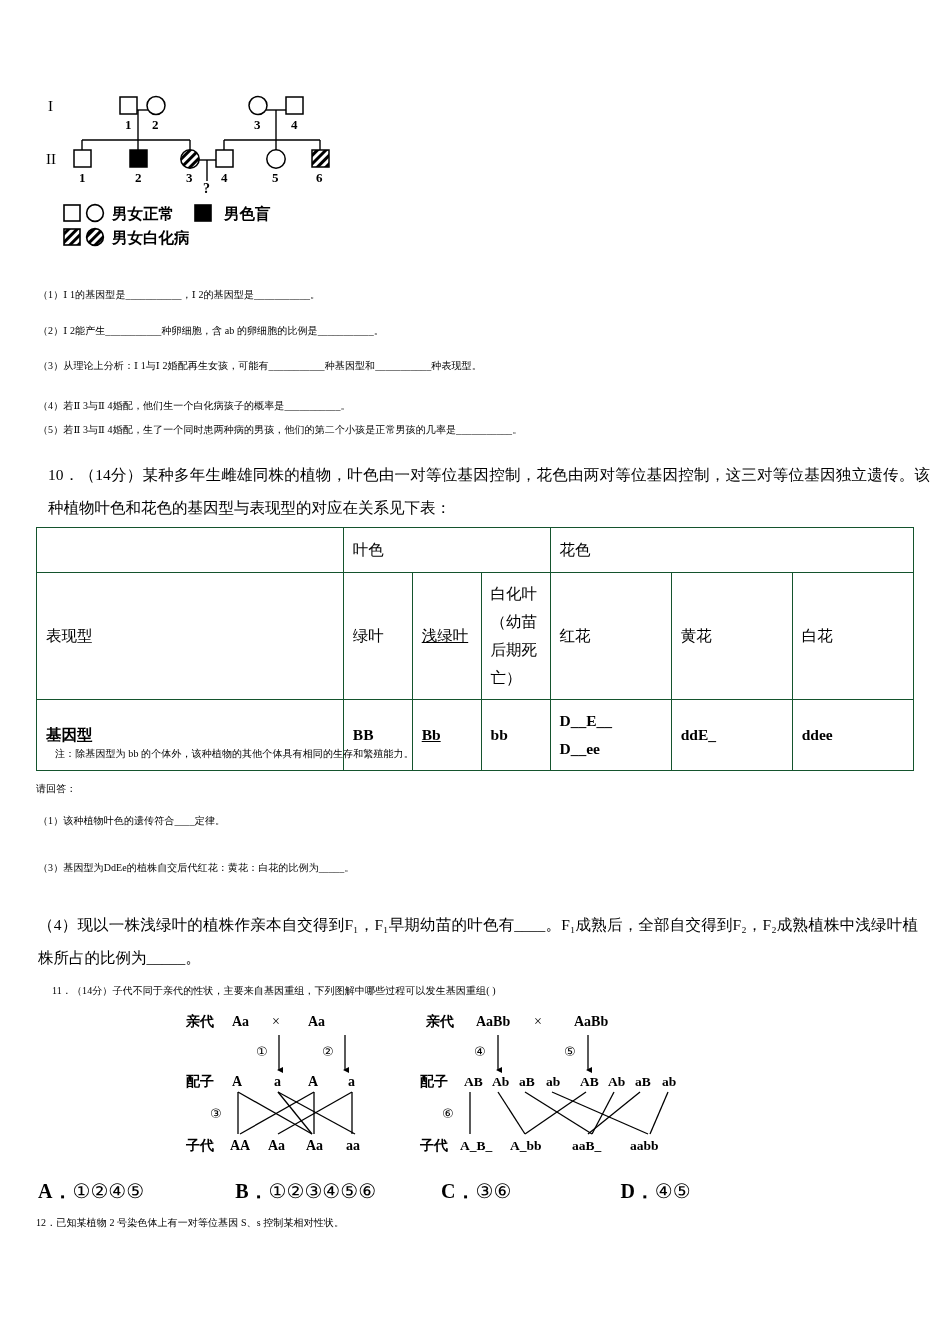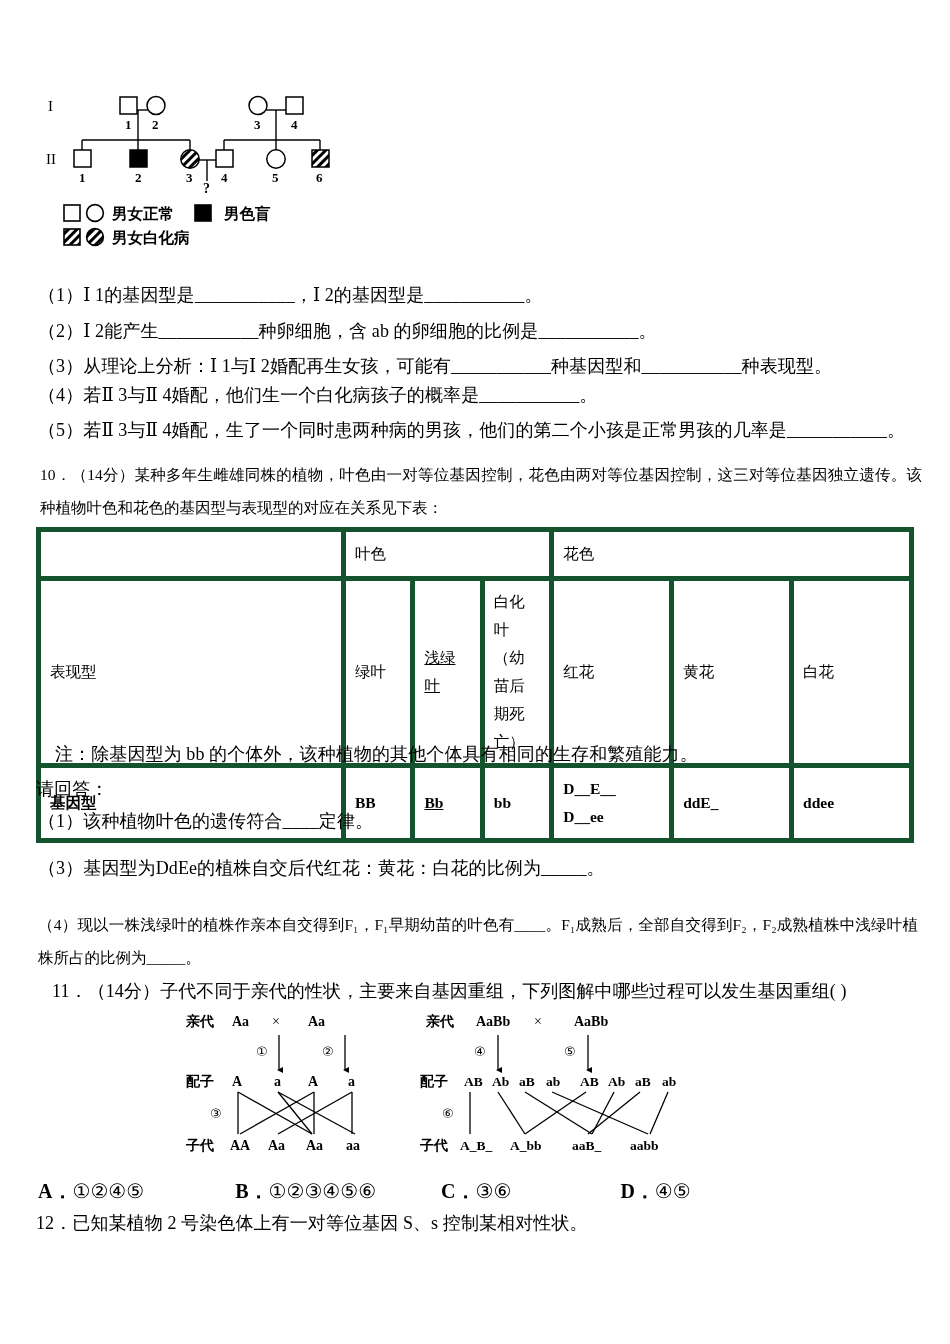--- a/index.html
+++ b/index.html
@@ -29,21 +29,21 @@
     left: 38px;
     top: 88px;
     width: 320px;
     height: 175px;
   }
   .ped-svg { display: block; }
 
   
   .qline {
     position: absolute;
-    font-size: 18px;
+    font-size: 10px;
     line-height: 20px;
     white-space: nowrap;
     letter-spacing: 0.1px;
   }
   .bold { font-weight: bold; }
 
   
   .para {
     position: absolute;
     font-size: 15.5px;
@@ -55,21 +55,21 @@
   table.gtable {
     position: absolute;
     left: 36px;
     top: 527px;
     width: 878px;
     border-collapse: collapse;
     font-size: 15.5px;
     table-layout: fixed;
   }
   table.gtable td {
-    border: 5px solid #14532d;
+    border: 1px solid #14532d;
     padding: 7px 9px;
     vertical-align: middle;
     line-height: 28px;
     height: 30px;
   }
   td.c0 { width: 122px; }
   td.c1 { width: 76px; }
   td.c2 { width: 96px; text-decoration: underline; }
   td.c3 { width: 200px; }
   td.c4 { width: 148px; }
@@ -178,24 +178,24 @@
 
       <rect x="26" y="141" width="16" height="16" fill="url(#hatch)" stroke="#000" stroke-width="1.6"></rect>
       <circle cx="57" cy="149" r="8.4" fill="url(#hatch)" stroke="#000" stroke-width="1.6"></circle>
       <text x="74" y="155" font-family="DejaVu Sans, sans-serif" font-size="15.5" font-weight="bold">男女白化病</text>
     </svg>
   </div>
 
   <div class="qline" style="left:38px; top:285px;">（1）Ⅰ 1的基因型是___________，Ⅰ 2的基因型是___________。</div>
   <div class="qline" style="left:38px; top:321px;">（2）Ⅰ 2能产生___________种卵细胞，含 ab 的卵细胞的比例是___________。</div>
   <div class="qline" style="left:38px; top:356px;">（3）从理论上分析：Ⅰ 1与Ⅰ 2婚配再生女孩，可能有___________种基因型和___________种表现型。</div>
-  <div class="qline" style="left:38px; top:385px;">（4）若Ⅱ 3与Ⅱ 4婚配，他们生一个白化病孩子的概率是___________。</div>
+  <div class="qline" style="left:38px; top:396px;">（4）若Ⅱ 3与Ⅱ 4婚配，他们生一个白化病孩子的概率是___________。</div>
   <div class="qline" style="left:38px; top:420px;text-align:center;">（5）若Ⅱ 3与Ⅱ 4婚配，生了一个同时患两种病的男孩，他们的第二个小孩是正常男孩的几率是___________。</div>
 
-  <div class="para" style="left:40px; top:458px; width:882px;">10．（14分）某种多年生雌雄同株的植物，叶色由一对等位基因控制，花色由两对等位基因控制，这三对等位基因独立遗传。该种植物叶色和花色的基因型与表现型的对应在关系见下表：</div>
+  <div class="para" style="left:48px; top:458px; width:882px;">10．（14分）某种多年生雌雄同株的植物，叶色由一对等位基因控制，花色由两对等位基因控制，这三对等位基因独立遗传。该种植物叶色和花色的基因型与表现型的对应在关系见下表：</div>
 
   <table class="gtable">
     <tbody>
         <tr class="row-hdr">
       <td class="c0"></td>
       <td class="c1" colspan="3">叶色</td>
       <td class="c4" colspan="3">花色</td>
     </tr>
     <tr class="row-pheno">
       <td class="c0">表现型</td>

